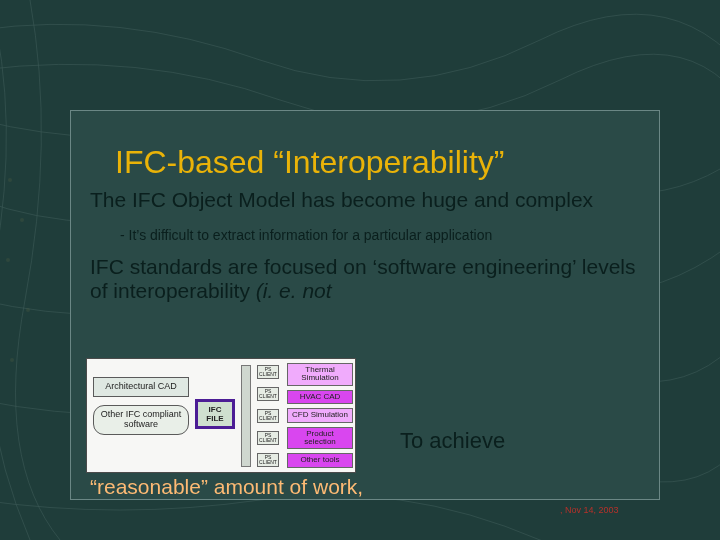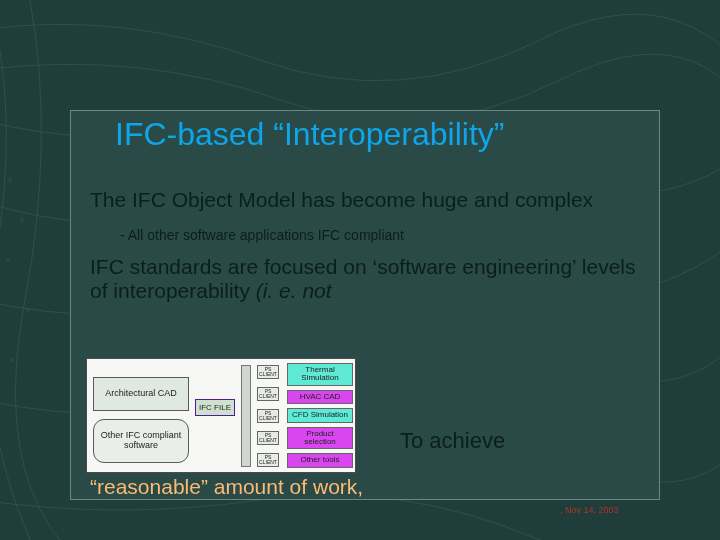--- a/index.html
+++ b/index.html
@@ -21,23 +21,23 @@
     top: 110px;
     width: 590px;
     height: 390px;
     background: #2a4a47;
     border: 1px solid #6b8785;
     padding: 0;
   }
   .title {
     position: absolute;
     left: 115px;
-    top: 116px;
+    top: 144px;
     font-size: 32px;
-    color: #0ea5e9;
+    color: #eab308;
     font-weight: 400;
     font-family: Verdana, Arial, sans-serif;
   }
   .body {
     position: absolute;
     left: 90px;
     top: 188px;
     width: 555px;
     color: #0a1f1d;
     font-size: 21px;
@@ -66,37 +66,38 @@
   }
   .d-left {
     position: absolute;
     left: 6px;
     top: 18px;
     width: 96px;
   }
   .d-box {
     background: #dfe8e2;
     border: 1px solid #5a5a5a;
-    padding: 11px 3px;
+    padding: 4px 3px;
     text-align: center;
     margin-bottom: 8px;
     font-size: 9px;
     line-height: 1.1;
   }
   .d-box.pale { background: #e9efe8; border-radius: 11px; }
   .d-ifcfile {
     position: absolute;
     left: 108px;
     top: 40px;
     width: 40px;
     background: #cfe0cf;
-    border: 1px solid #4c1d95;
+    border: 3px solid #4c1d95;
     text-align: center;
     font-size: 8px;
     padding: 3px 1px;
+    font-weight: bold;
   }
   .d-vband {
     position: absolute;
     left: 154px;
     top: 6px;
     width: 10px;
     height: 102px;
     background: #cfd7cf;
     border: 1px solid #777;
   }
@@ -112,21 +113,21 @@
     padding-top: 1px;
     overflow: hidden;
   }
   .d-right {
     position: absolute;
     left: 200px;
     top: 4px;
     width: 66px;
   }
   .d-rbox {
-    background: #5eead4;
+    background: #f0abfc;
     border: 1px solid #666;
     font-size: 8px;
     text-align: center;
     padding: 2px 2px;
     margin-bottom: 4px;
     line-height: 1.05;
   }
   .d-rbox.light { background: #d946ef; }
   .toachieve {
     position: absolute;
@@ -177,21 +178,21 @@
   </g>
 </svg>
 
 <div class="slide"></div>
 
 <div class="title">IFC-based “Interoperability”</div>
 
 <div class="body">
   <div class="para1">The IFC Object Model has become huge and complex</div>
   <div class="sub">
-    <div>- All other software applications IFC compliant</div>
+    <div>- It’s difficult to extract information for a particular application</div>
   </div>
   <div class="para2">
     <span>IFC standards are focused on ‘software engineering’ levels of interoperability </span><span class="italic">(i. e. not</span>
   </div>
 </div>
 
 <div class="diagram">
   <div class="d-left">
     <div class="d-box">Architectural CAD</div>
     <div class="d-box pale">Other IFC compliant software</div>

